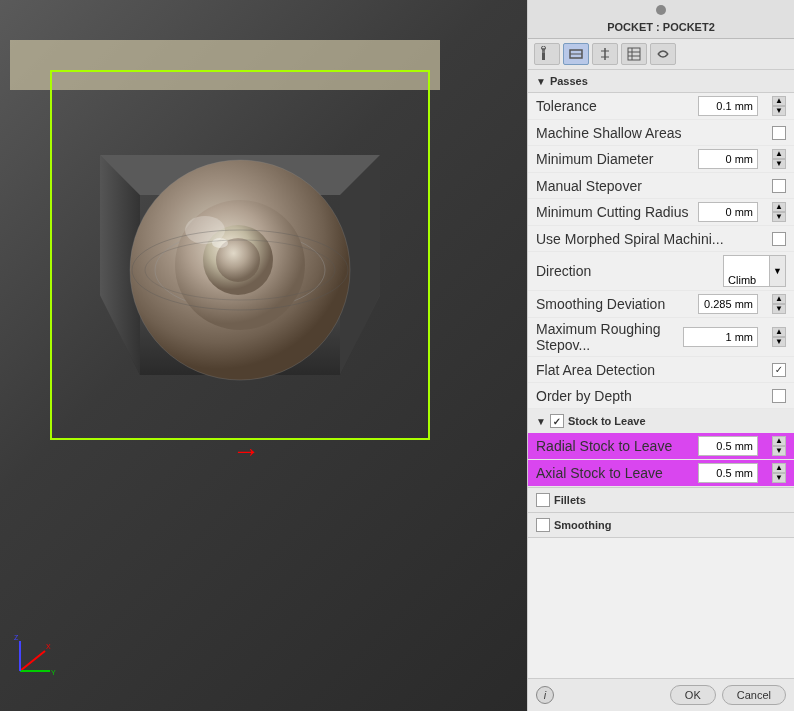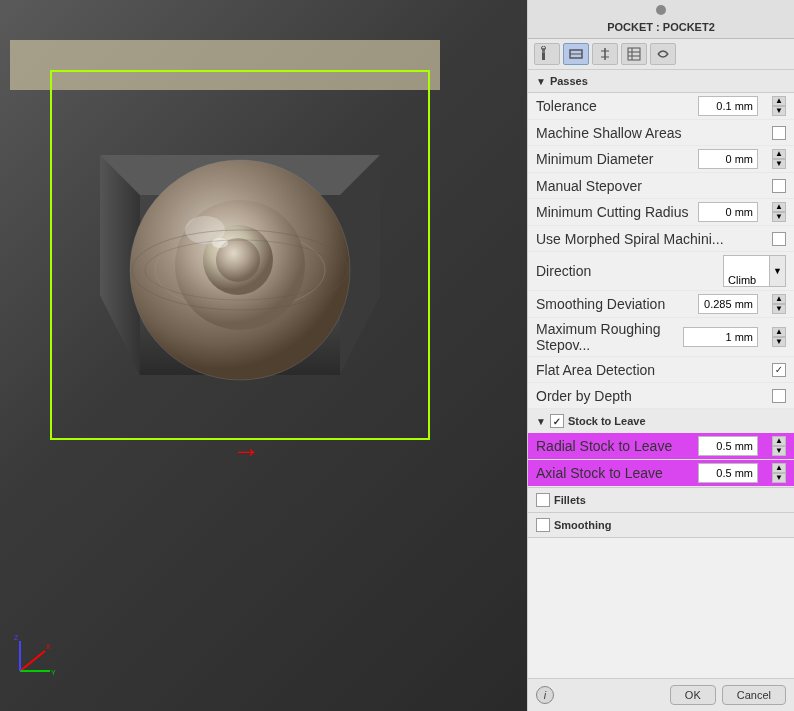--- a/index.html
+++ b/index.html
@@ -234,21 +234,21 @@
       font-style: italic;
       color: #444;
       cursor: pointer;
       margin-right: auto;
     }
 
     .action-btn {
       padding: 3px 14px;
       background: #e0e0e0;
       border: 1px solid #aaa;
-      border-radius: 4px;
+      border-radius: 10px;
       cursor: pointer;
       font-size: 11px;
       color: #333;
     }
 
     
     .vp-box {
       position: absolute;
       border: 2.5px solid #aaff00;
       top: 70px;

